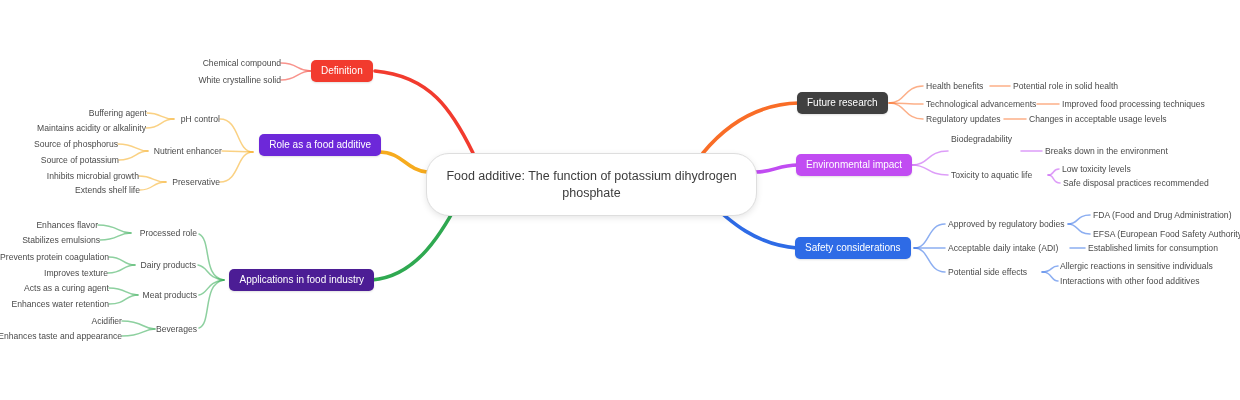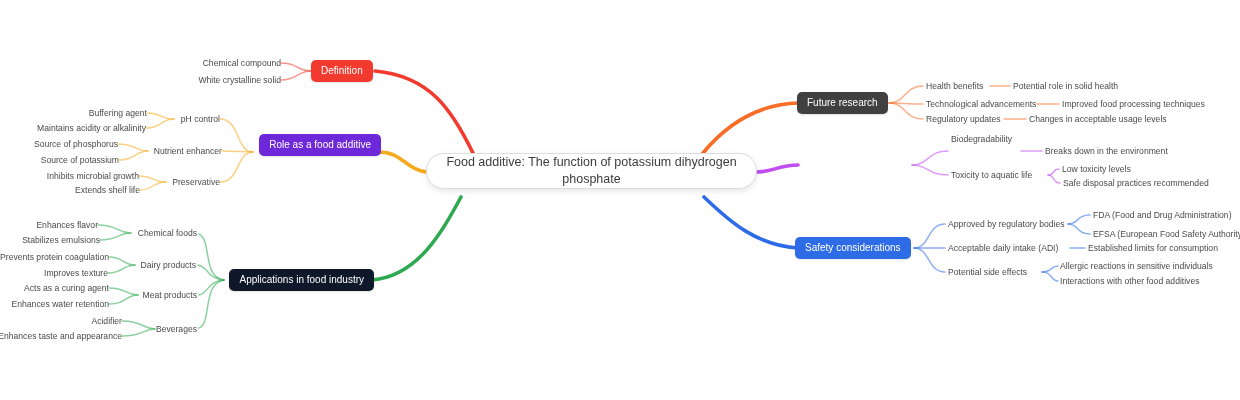--- a/index.html
+++ b/index.html
@@ -3,21 +3,21 @@
 <meta charset="utf-8">
 <style>
   * { margin:0; padding:0; box-sizing:border-box; }
   html,body { width:1240px; height:400px; background:#ffffff; overflow:hidden;
     font-family:"Liberation Sans","DejaVu Sans",sans-serif; }
   #canvas { position:relative; width:1240px; height:400px; background:#ffffff; }
   #links { position:absolute; left:0; top:0; width:1240px; height:400px; }
   path.main { fill:none; stroke-width:3.6; stroke-linecap:round; }
   path.sub  { fill:none; stroke-width:1.5; stroke-linecap:round; opacity:0.55; }
   .root {
-    position:absolute; left:426px; top:153px; width:331px; height:36px;
+    position:absolute; left:426px; top:153px; width:331px; height:63px;
     background:#ffffff; border:1px solid #dedede; border-radius:23px;
     box-shadow:0 2px 6px rgba(0,0,0,0.10);
     display:flex; align-items:center; justify-content:center; text-align:center;
     font-size:12.5px; line-height:1.35; color:#3c3c3c; padding:0 14px;
   }
   .node {
     position:absolute; transform:translateY(-50%);
     color:#ffffff; font-size:10px; line-height:1; padding:6px 10px;
     border-radius:5px; white-space:nowrap; box-shadow:0 1px 2px rgba(0,0,0,0.12);
   }
@@ -100,38 +100,39 @@
       <path class="sub" d="M 1070 248 L 1085 248" stroke="#2E6BE6"></path>
       <path class="sub" d="M 1042 272 C 1053 272, 1050 266, 1058 266" stroke="#2E6BE6"></path>
       <path class="sub" d="M 1042 272 C 1053 272, 1050 281, 1058 281" stroke="#2E6BE6"></path>
     </g>
   </svg>
 
   <div class="root">Food additive: The function of potassium dihydrogen phosphate</div>
 
   <div class="node" style="left: 311px; top: 71px; background-color: rgb(242, 59, 46);">Definition</div>
   <div class="node" style="right: 859px; top: 145px; background-color: #6d28d9;">Role as a food additive</div>
-  <div class="node" style="right: 866px; top: 280px; background-color: #0f172a;">Applications in food industry</div>
+  <div class="node" style="right: 866px; top: 280px; background-color: #4c1d95;">Applications in food industry</div>
   <div class="node" style="left: 797px; top: 103px; background-color: #404040;">Future research</div>
+  <div class="node" style="left: 796px; top: 165px; background-color: rgb(193, 76, 242);">Environmental impact</div>
   <div class="node" style="left: 795px; top: 248px; background-color: rgb(46, 107, 230);">Safety considerations</div>
 
   <div class="lbl" style="right:959px; top:63px;">Chemical compound</div>
   <div class="lbl" style="right:959px; top:80px;">White crystalline solid</div>
 
   <div class="lbl" style="right:1020px; top:119px;">pH control</div>
   <div class="lbl" style="right:1093px; top:113px;">Buffering agent</div>
   <div class="lbl" style="right:1094px; top:128px;">Maintains acidity or alkalinity</div>
   <div class="lbl" style="right:1018px; top:151px;">Nutrient enhancer</div>
   <div class="lbl" style="right:1122px; top:144px;">Source of phosphorus</div>
   <div class="lbl" style="right:1121px; top:160px;">Source of potassium</div>
   <div class="lbl" style="right:1020px; top:182px;">Preservative</div>
   <div class="lbl" style="right:1101px; top:176px;">Inhibits microbial growth</div>
   <div class="lbl" style="right:1100px; top:190px;">Extends shelf life</div>
 
-  <div class="lbl" style="right:1043px; top:233px;">Chemical foods</div>
+  <div class="lbl" style="right:1043px; top:233px;">Processed role</div>
   <div class="lbl" style="right:1142px; top:225px;">Enhances flavor</div>
   <div class="lbl" style="right:1140px; top:240px;">Stabilizes emulsions</div>
   <div class="lbl" style="right:1044px; top:265px;">Dairy products</div>
   <div class="lbl" style="right:1131px; top:257px;">Prevents protein coagulation</div>
   <div class="lbl" style="right:1132px; top:273px;">Improves texture</div>
   <div class="lbl" style="right:1043px; top:295px;">Meat products</div>
   <div class="lbl" style="right:1131px; top:288px;">Acts as a curing agent</div>
   <div class="lbl" style="right:1131px; top:304px;">Enhances water retention</div>
   <div class="lbl" style="right:1043px; top:329px;">Beverages</div>
   <div class="lbl" style="right:1118px; top:321px;">Acidifier</div>

